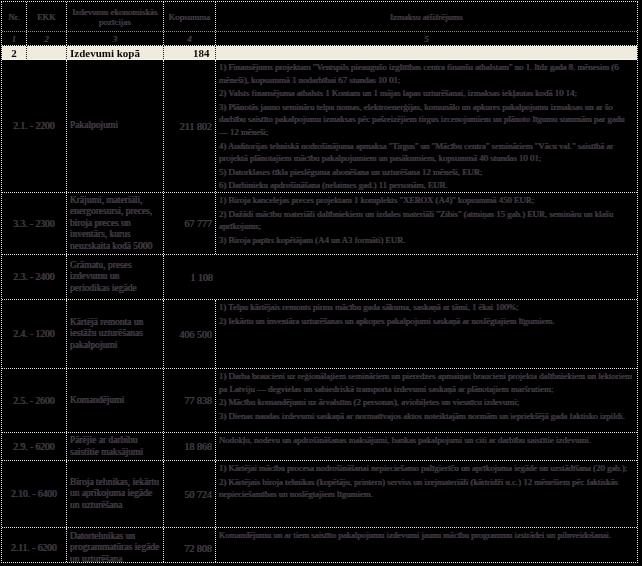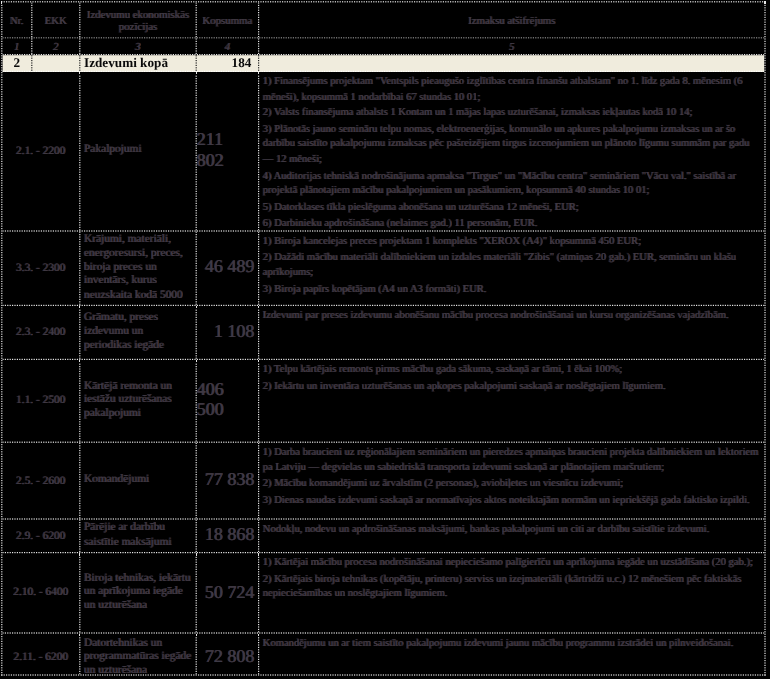--- a/index.html
+++ b/index.html
@@ -50,21 +50,21 @@
   
   .b-code{
     font-size:9.5px;display:flex;align-items:center;justify-content:center;
     text-align:left;padding:1px;
   }
   .b-desc{
     font-size:9.5px;line-height:11.5px;display:flex;align-items:center;
     padding:1px 2px 1px 3px;
   }
   .b-amt{
-    font-size:15px;display:flex;align-items:center;justify-content:flex-end;
+    font-size:10px;display:flex;align-items:center;justify-content:flex-end;
     padding-right:3px;
   }
   .b-just{
     font-size:8.8px;line-height:12.6px;padding:1px 3px 1px 3px;text-align:left;
   }
   .b-just .j-item{margin:0 0 1px 0;}
 </style>
 </head>
 <body>
 
@@ -106,39 +106,36 @@
             <div class="j-item">3) Plānotās jauno semināru telpu nomas, elektroenerģijas, komunālo un apkures pakalpojumu izmaksas un ar šo darbību saistīto pakalpojumu izmaksas pēc pašreizējiem tirgus izcenojumiem un plānoto līgumu summām par gadu — 12 mēneši;</div>
             <div class="j-item">4) Auditorijas tehniskā nodrošinājuma apmaksa "Tirgus" un "Mācību centra" semināriem "Vācu val." saistībā ar projektā plānotajiem mācību pakalpojumiem un pasākumiem, kopsummā 40 stundas 10 01;</div>
             <div class="j-item">5) Datorklases tīkla pieslēguma abonēšana un uzturēšana 12 mēneši, EUR;</div>
             <div class="j-item">6) Darbinieku apdrošināšana (nelaimes gad.) 11 personām, EUR.</div>
           </div>
   </div>
 
   <div class="row grid4" style="height: 62px;">
     <div class="cell b-code faint">3.3. - 2300</div>
     <div class="cell b-desc faint">Krājumi, materiāli, energoresursi, preces, biroja preces un inventārs, kurus neuzskaita kodā 5000</div>
-    <div class="cell b-amt faint">46 489</div>
+    <div class="cell b-amt faint">67 777</div>
     <div class="cell b-just faint">
             <div class="j-item">1) Biroja kancelejas preces projektam 1 komplekts "XEROX (A4)" kopsummā 450 EUR;</div>
-            <div class="j-item">2) Dažādi mācību materiāli dalībniekiem un izdales materiāli "Zibis" (atmiņas 20 gab.) EUR, semināru un klašu aprīkojums;</div>
+            <div class="j-item">2) Dažādi mācību materiāli dalībniekiem un izdales materiāli "Zibis" (atmiņas 15 gab.) EUR, semināru un klašu aprīkojums;</div>
             <div class="j-item">3) Biroja papīrs kopētājam (A4 un A3 formāti) EUR.</div>
           </div>
   </div>
 
   <div class="row grid4" style="height: 45px;">
     <div class="cell b-code faint">2.3. - 2400</div>
     <div class="cell b-desc faint">Grāmatu, preses izdevumu un periodikas iegāde</div>
     <div class="cell b-amt faint">1 108</div>
-    <div class="cell b-just faint">
-            <div class="j-item">Izdevumi par preses izdevumu abonēšanu mācību procesa nodrošināšanai un kursu organizēšanas vajadzībām.</div>
-          </div>
   </div>
 
   <div class="row grid4" style="height: 69px;">
-    <div class="cell b-code faint">1.1. - 2500</div>
+    <div class="cell b-code faint">2.4. - 1200</div>
     <div class="cell b-desc faint">Kārtējā remonta un iestāžu uzturēšanas pakalpojumi</div>
     <div class="cell b-amt faint">406 500</div>
     <div class="cell b-just faint">
             <div class="j-item">1) Telpu kārtējais remonts pirms mācību gada sākuma, saskaņā ar tāmi, 1 ēkai 100%;</div>
             <div class="j-item">2) Iekārtu un inventāra uzturēšanas un apkopes pakalpojumi saskaņā ar noslēgtajiem līgumiem.</div>
           </div>
   </div>
 
   <div class="row grid4" style="height: 64px;">
     <div class="cell b-code faint">2.5. - 2600</div>

